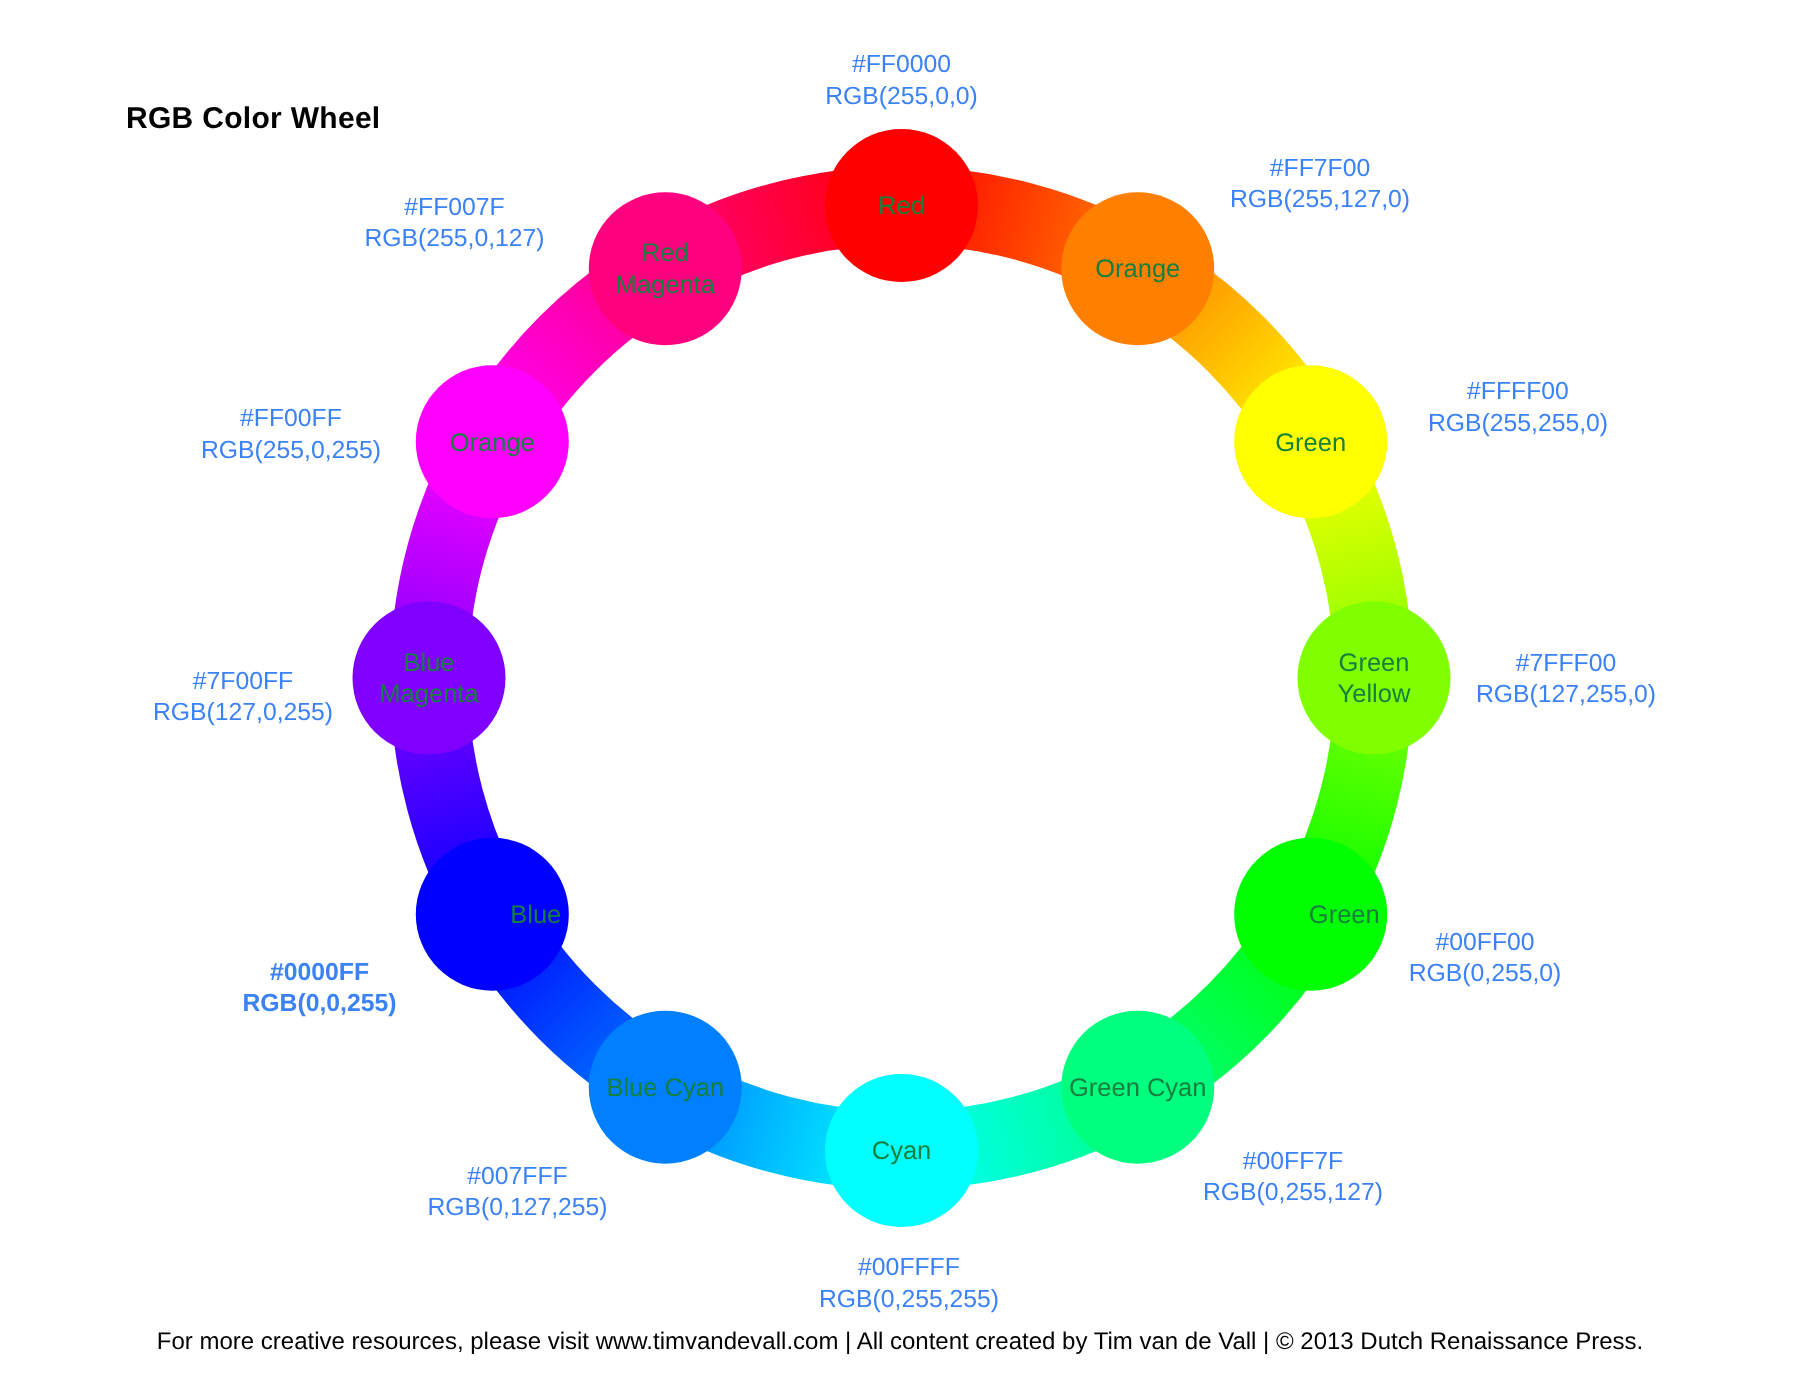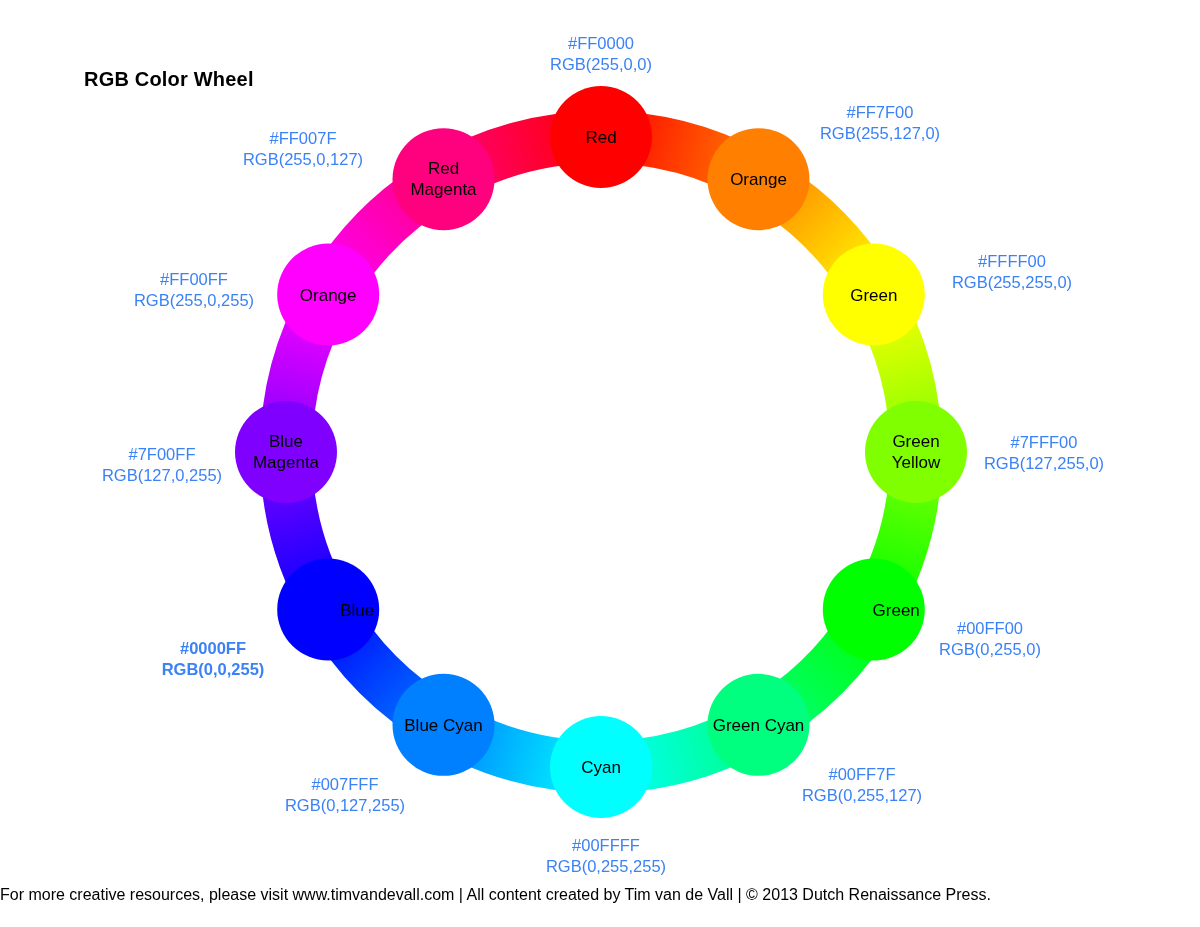--- a/index.html
+++ b/index.html
@@ -12,26 +12,26 @@
     color: #000;
   }
   .stage { position: absolute; inset: 0; }
   svg.wheel { position: absolute; left: 0; top: 0; }
   .title {
     position: absolute; left: 84px; top: 40px;
     font-size: 20px; font-weight: bold; letter-spacing: 0.2px; margin-top: 28px;
   }
   .footer {
     position: absolute; left: 0; right: 0; top: 886px;
-    font-size: 16px; color: #000;
+    text-align: center; font-size: 16px; color: #000;
   }
   .node-name {
     position: absolute; transform: translate(-50%, -50%);
     width: 92px; text-align: center;
-    font-size: 17px; line-height: 21px; color: #000000;
+    font-size: 17px; line-height: 21px; color: #15803d;
   }
   .outer-label {
     position: absolute; transform: translate(-50%, -50%);
     text-align: center; font-size: 16.5px; line-height: 21px;
     white-space: nowrap; color: #3b82f6;
   }
 </style>
 </head>
 <body>
 

